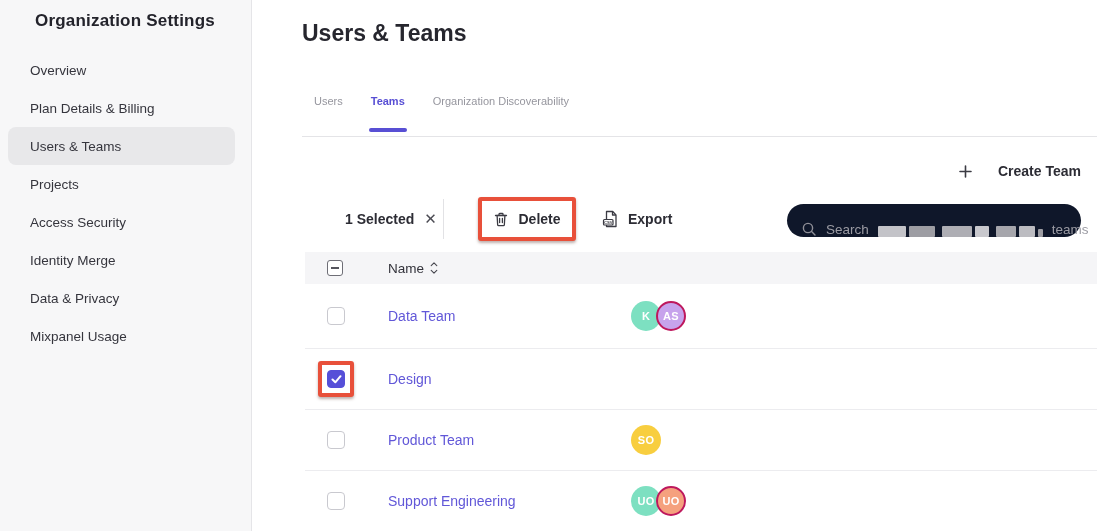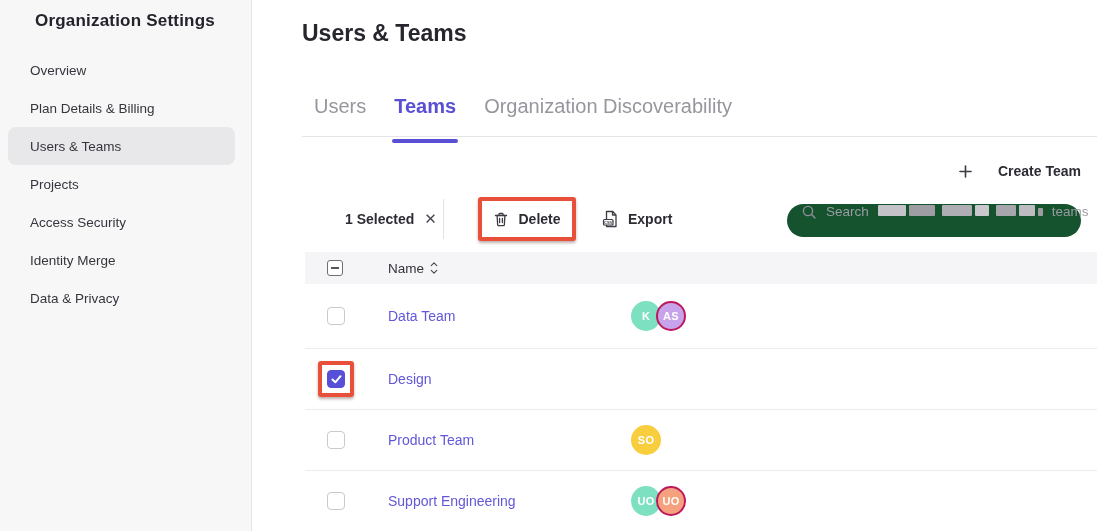--- a/index.html
+++ b/index.html
@@ -15,21 +15,21 @@
   .sb-nav { position:absolute; top:51px; left:8px; right:16px; }
   .sb-item { height:38px; display:flex; align-items:center; padding-left:22px;
              font-size:13.5px; color:#35353d; border-radius:8px; cursor:pointer; }
   .sb-item.active { background:#e8e8ea; }
 
   
   .main { position:absolute; left:252px; top:0; width:856px; height:531px; }
   .page-title { position:absolute; left:50px; top:20px; font-size:23px; font-weight:bold; color:#26262e; }
 
   .tabs { position:absolute; left:62px; top:95px; display:flex; gap:28px; }
-  .tab { font-size:20px; color:#96969e; padding-bottom:25px; position:relative; cursor:pointer; }
+  .tab { font-size:11px; color:#96969e; padding-bottom:25px; position:relative; cursor:pointer; }
   .tab.active { color:#584fd4; font-weight:bold; }
   .tab.active::after { content:""; position:absolute; left:-2px; right:-2px; bottom:0;
                        height:4px; border-radius:3px; background:#584fd4; }
   .tab-divider { position:absolute; left:50px; right:11px; top:136px; height:1px; background:#e4e4e7; }
 
   .create-team { position:absolute; right:27px; top:163px; display:flex; align-items:center; gap:26px;
                  background:none; border:none; font-family:inherit; font-size:14px; font-weight:bold;
                  color:#2c2c34; cursor:pointer; }
 
   
@@ -40,21 +40,21 @@
 
   .annotation { border:4px solid #e8503a; border-radius:3px; box-shadow:0 2px 3px rgba(70,25,18,.35); }
   .delete-annotation { position:absolute; left:226px; top:197px; width:98px; height:44px;
                        display:flex; align-items:center; justify-content:center; background:#fff; }
 
   .tool-btn { display:flex; align-items:center; gap:9px; background:none; border:none;
               font-family:inherit; font-size:14px; font-weight:bold; color:#2c2c34; cursor:pointer; }
   .export-btn { position:absolute; left:350px; top:197px; height:44px; }
 
   .search { position:absolute; left:535px; top:204px; width:294px; height:33px;
-            background:#14532d; border-radius:17px; display:flex; align-items:flex-start;
+            background:#0f172a; border-radius:17px; display:flex; align-items:flex-end;
             padding:0 14px; gap:9px; font-size:13.5px; color:#9b9ba3; cursor:text; }
   .redacted { display:flex; align-items:center; gap:3px; }
   .px { display:inline-block; height:11px; border-radius:1px; }
   .px1 { width:28px; background:#c3c3c8; } .px2 { width:26px; background:#9d9da3; }
   .px3 { width:30px; background:#aeaeb4; margin-left:4px; } .px4 { width:14px; background:#c8c8cd; }
   .px5 { width:20px; background:#a6a6ac; margin-left:4px; } .px6 { width:16px; background:#bcbcc1; }
   .px7 { width:5px; height:8px; background:#9d9da3; margin-top:4px; }
 
   
   .table { position:absolute; left:53px; top:252px; right:11px; }
@@ -90,20 +90,21 @@
   <aside class="sidebar">
     <div class="sb-title">Organization Settings</div>
     <nav class="sb-nav">
       <div class="sb-item">Overview</div>
       <div class="sb-item">Plan Details &amp; Billing</div>
       <div class="sb-item active">Users &amp; Teams</div>
       <div class="sb-item">Projects</div>
       <div class="sb-item">Access Security</div>
       <div class="sb-item">Identity Merge</div>
       <div class="sb-item">Data &amp; Privacy</div>
+      <div class="sb-item">Mixpanel Usage</div>
     </nav>
   </aside>
 
   <main class="main">
     <h1 class="page-title">Users &amp; Teams</h1>
 
     <div class="tabs">
       <div class="tab">Users</div>
       <div class="tab active">Teams</div>
       <div class="tab">Organization Discoverability</div>

